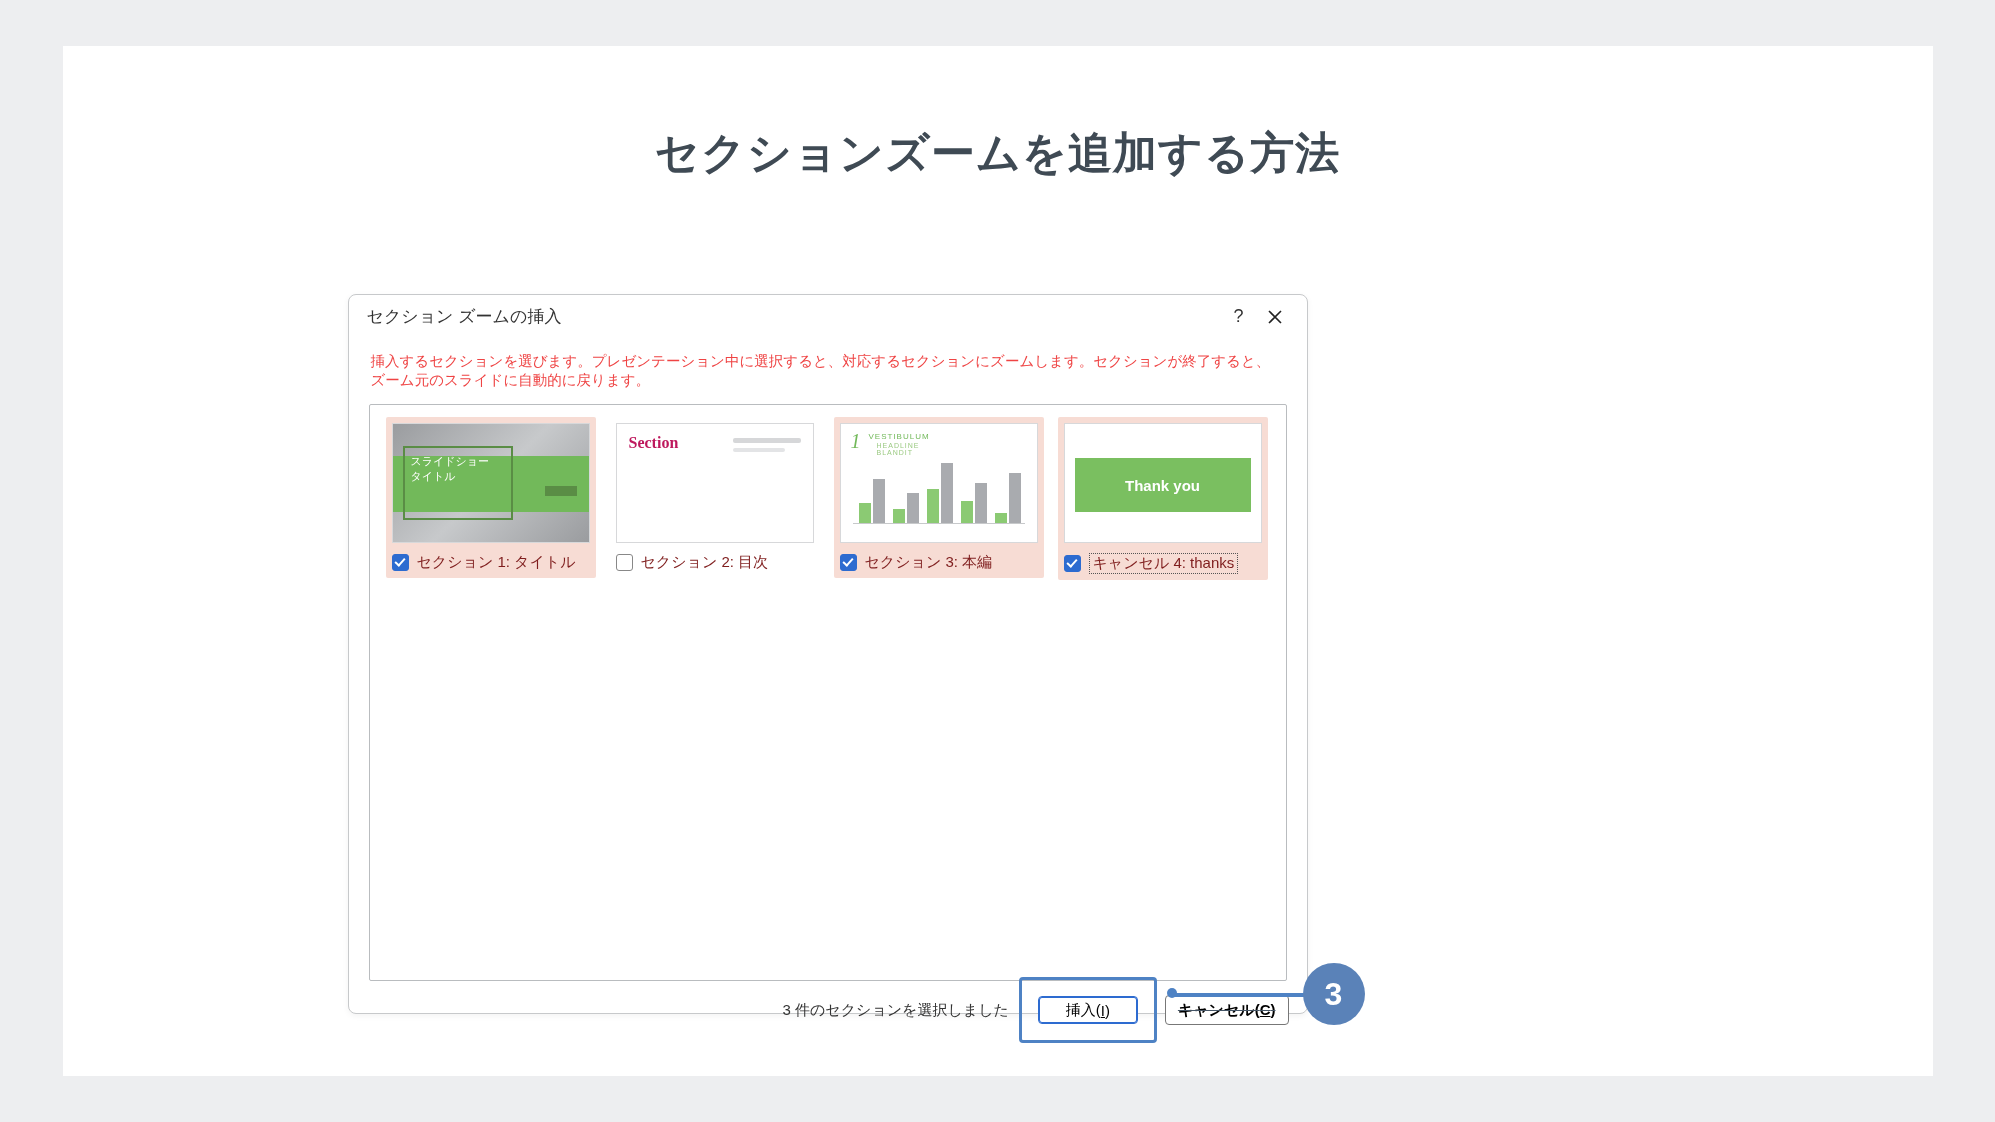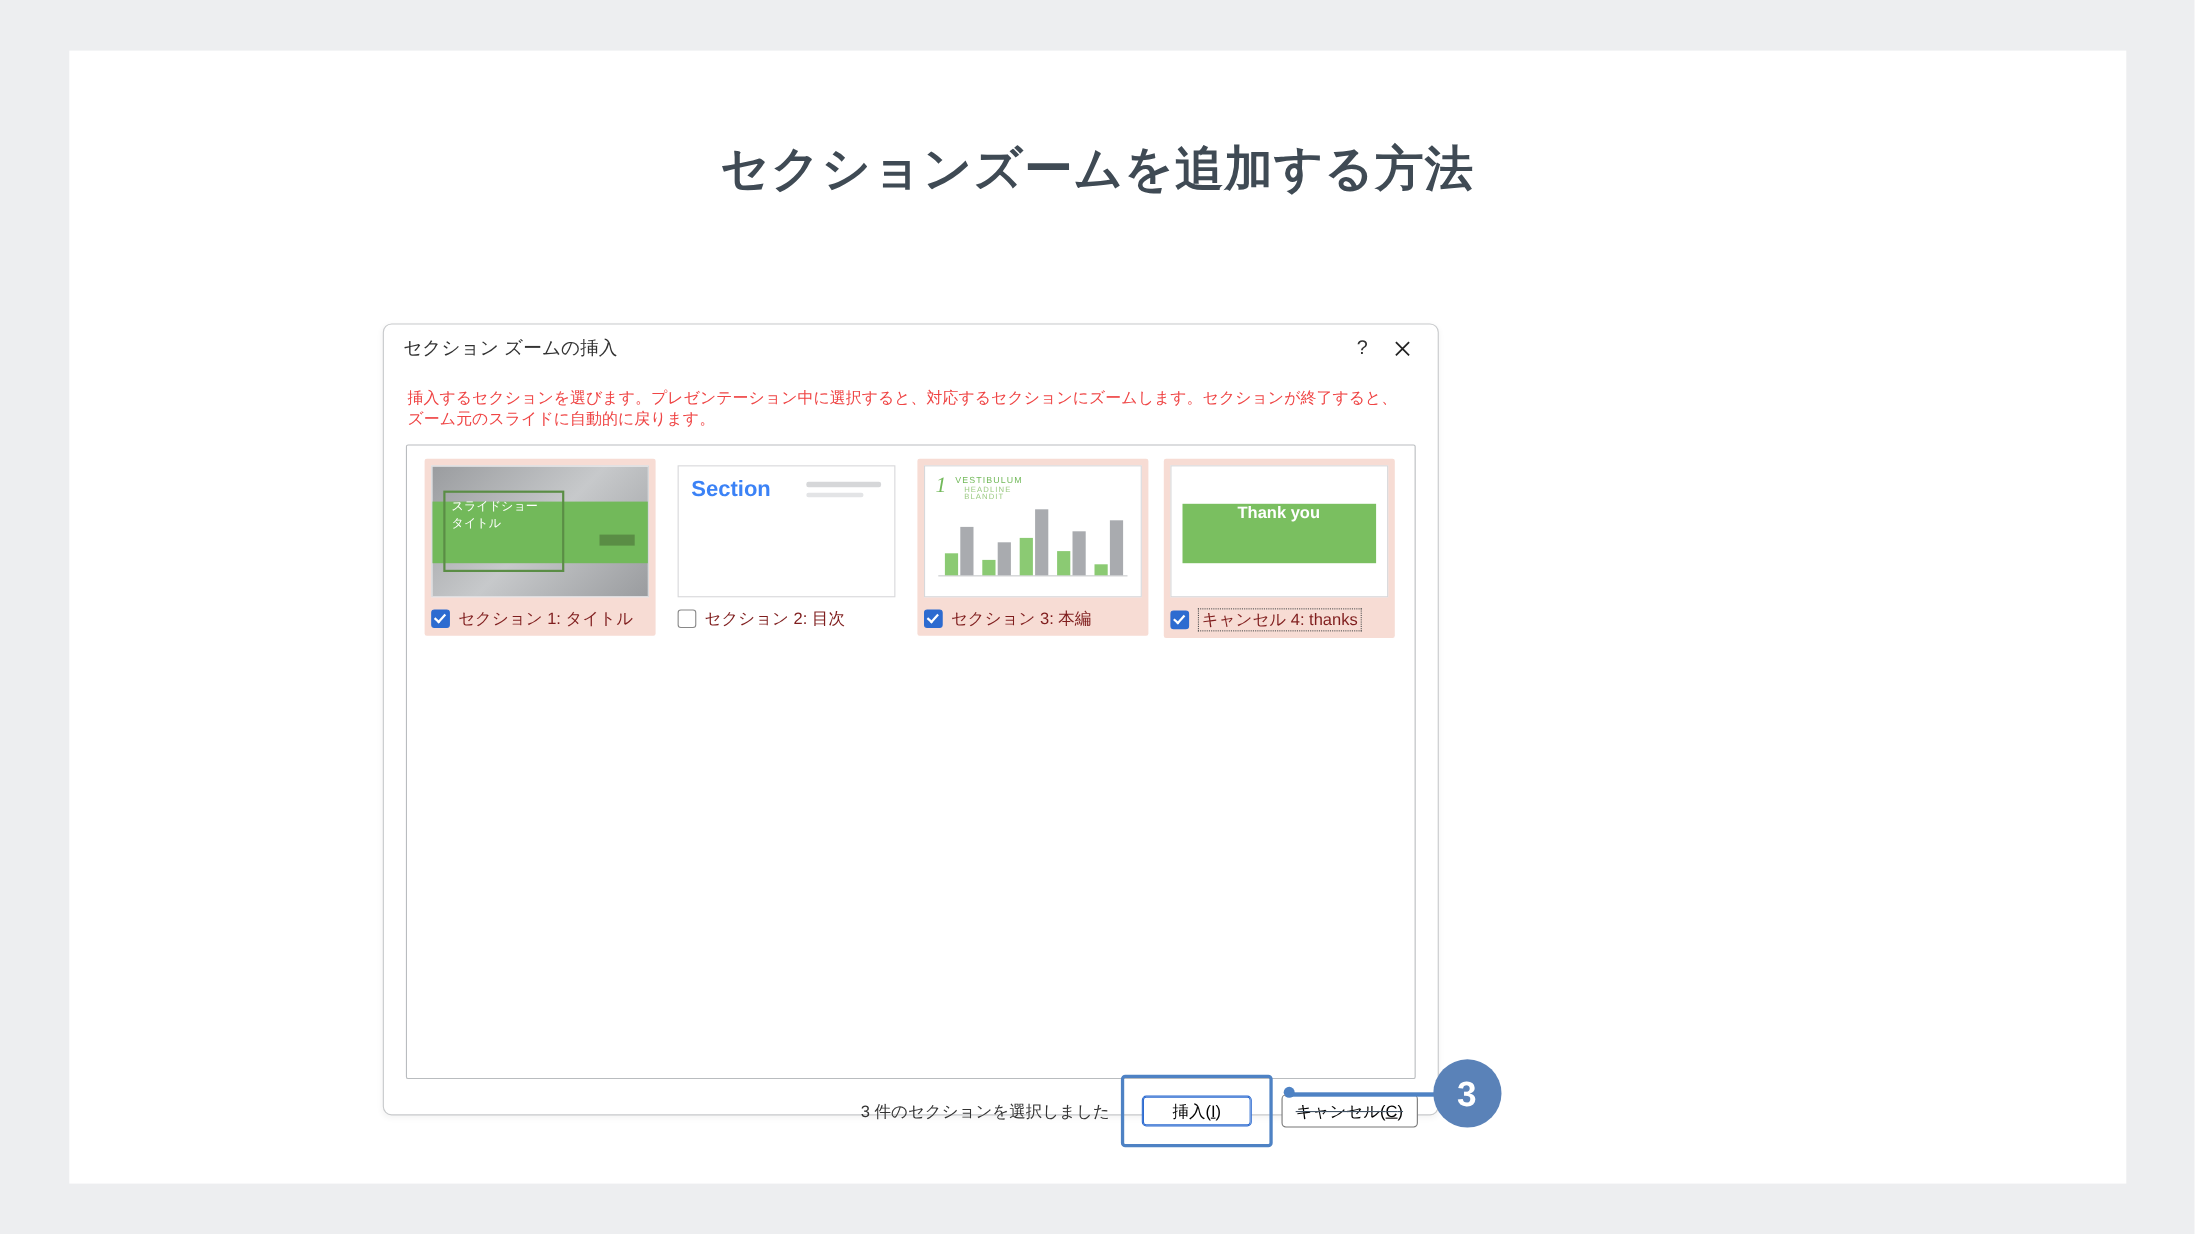--- a/index.html
+++ b/index.html
@@ -141,21 +141,21 @@
   .btn-insert-outer {
     border: 3px solid #4e82c4;
     padding: 16px;
     border-radius: 4px;
   }
   .btn-insert-outer .btn {
     border: 1px solid #2d6bd0;
     box-shadow: inset 0 0 0 1px #2d6bd0;
     height: 28px;
   }
-  .cancel-strike { text-decoration: line-through; text-decoration-color: #456; }
+  .cancel-strike { text-decoration: line-through; text-decoration-color: #456; font-weight: bold; }
   .underline-key { text-decoration: underline; }
 
   
   .anno-line {
     position: absolute;
     height: 4px;
     background: #4e82c4;
     top: 947px;
     left: 1108px;
     width: 134px;
@@ -189,33 +189,33 @@
     position: absolute; left: 0; top: 32px; right: 0; height: 56px;
     background: #72b95a;
   }
   .thumb1 .frame {
     position: absolute; left: 10px; top: 22px; width: 110px; height: 74px;
     border: 2px solid #5a8d45;
   }
   .thumb1 .txt { position: absolute; left: 18px; top: 30px; font-size: 11px; color: #fff; line-height: 1.4; }
   .thumb1 .corner { position: absolute; right: 12px; bottom: 46px; width: 32px; height: 10px; background: #5a8d45; }
 
-  .thumb2 .sec-label { position: absolute; left: 12px; top: 10px; color: #3b82f6; font-size: 20px; font-weight: 600; }
+  .thumb2 .sec-label { position: absolute; left: 12px; top: 10px; color: #be185d; font-size: 16px; font-weight: 600; font-family: Liberation Serif, serif; }
   .thumb2 .line1 { position: absolute; right: 12px; top: 14px; width: 68px; height: 5px; background: #d6d7d9; border-radius: 2px;}
   .thumb2 .line2 { position: absolute; right: 28px; top: 24px; width: 52px; height: 4px; background: #e3e4e6; border-radius: 2px;}
 
   .thumb3 .num { position: absolute; left: 10px; top: 6px; color: #72b95a; font-size: 20px; font-family: Georgia, serif; font-style: italic;}
   .thumb3 .heads { position: absolute; left: 28px; top: 8px; font-size: 8px; color: #72b95a; letter-spacing: 1px;}
   .thumb3 .heads2 { position: absolute; left: 36px; top: 18px; font-size: 7px; color: #9bca82; letter-spacing: 1px;}
   .thumb3 .chart { position: absolute; left: 12px; bottom: 18px; right: 12px; top: 40px; border-bottom: 1.5px solid #c7c9cb;}
   .thumb3 .bar { position: absolute; bottom: 0; width: 12px;}
   .thumb3 .bar.g { background: #8bca73;}
   .thumb3 .bar.k { background: #a9abaf;}
 
-  .thumb4 .band { position: absolute; left: 10px; right: 10px; top: 34px; height: 54px; background: #7abf60; display: flex; justify-content: center;}
+  .thumb4 .band { position: absolute; left: 10px; right: 10px; top: 34px; height: 54px; background: #7abf60; display: flex; align-items: center; justify-content: center;}
   .thumb4 .band span { color: #fff; font-size: 15px; font-weight: 600;}
 </style>
 </head>
 <body>
 
 <div class="page">
   <h1 class="page-title">セクションズームを追加する方法</h1>
 
   <div class="dialog">
     <div class="dlg-titlebar">

